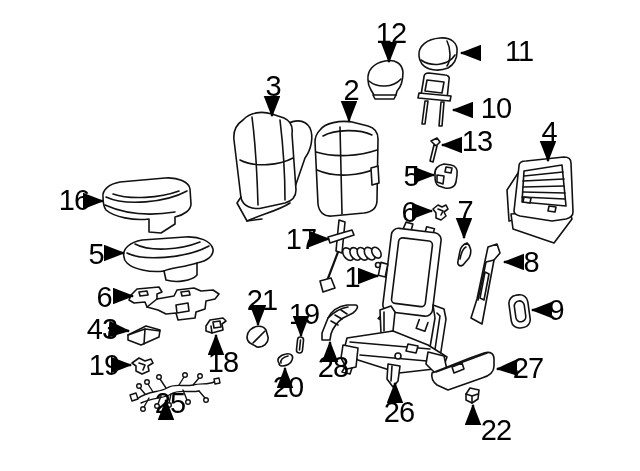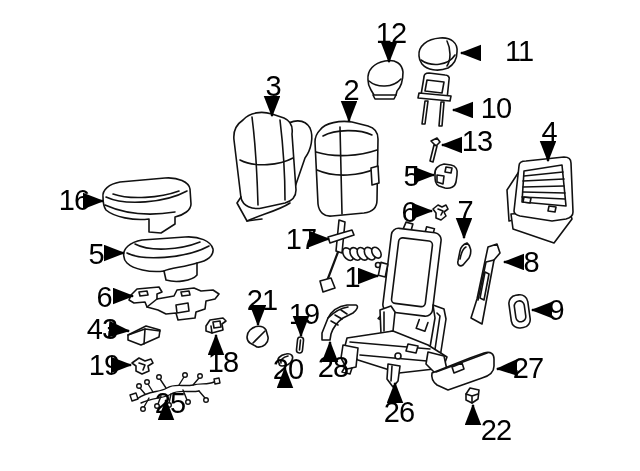--- a/index.html
+++ b/index.html
@@ -311,21 +311,21 @@
   <div class="callout" style="left:496px;top:108px">10</div>
   <div class="callout" style="left:519px;top:51px">11</div>
   <div class="callout" style="left:391px;top:33px">12</div>
   <div class="callout" style="left:477px;top:141px">13</div>
   <div class="callout" style="left:104px;top:297px">6</div>
   <div class="callout" style="left:96px;top:254px">5</div>
   <div class="callout" style="left:74px;top:200px">16</div>
   <div class="callout" style="left:301px;top:239px">17</div>
   <div class="callout" style="left:223px;top:362px">18</div>
   <div class="callout" style="left:304px;top:314px">19</div>
-  <div class="callout" style="left:288px;top:369px">20</div>
+  <div class="callout" style="left:288px;top:387px">20</div>
   <div class="callout" style="left:262px;top:300px">21</div>
   <div class="callout" style="left:496px;top:430px">22</div>
   <div class="callout" style="left:104px;top:365px">19</div>
   <div class="callout" style="left:102px;top:329px">43</div>
   <div class="callout" style="left:170px;top:403px">25</div>
   <div class="callout" style="left:399px;top:412px">26</div>
   <div class="callout" style="left:528px;top:368px">27</div>
   <div class="callout" style="left:333px;top:367px">28</div>
 </div>
 

